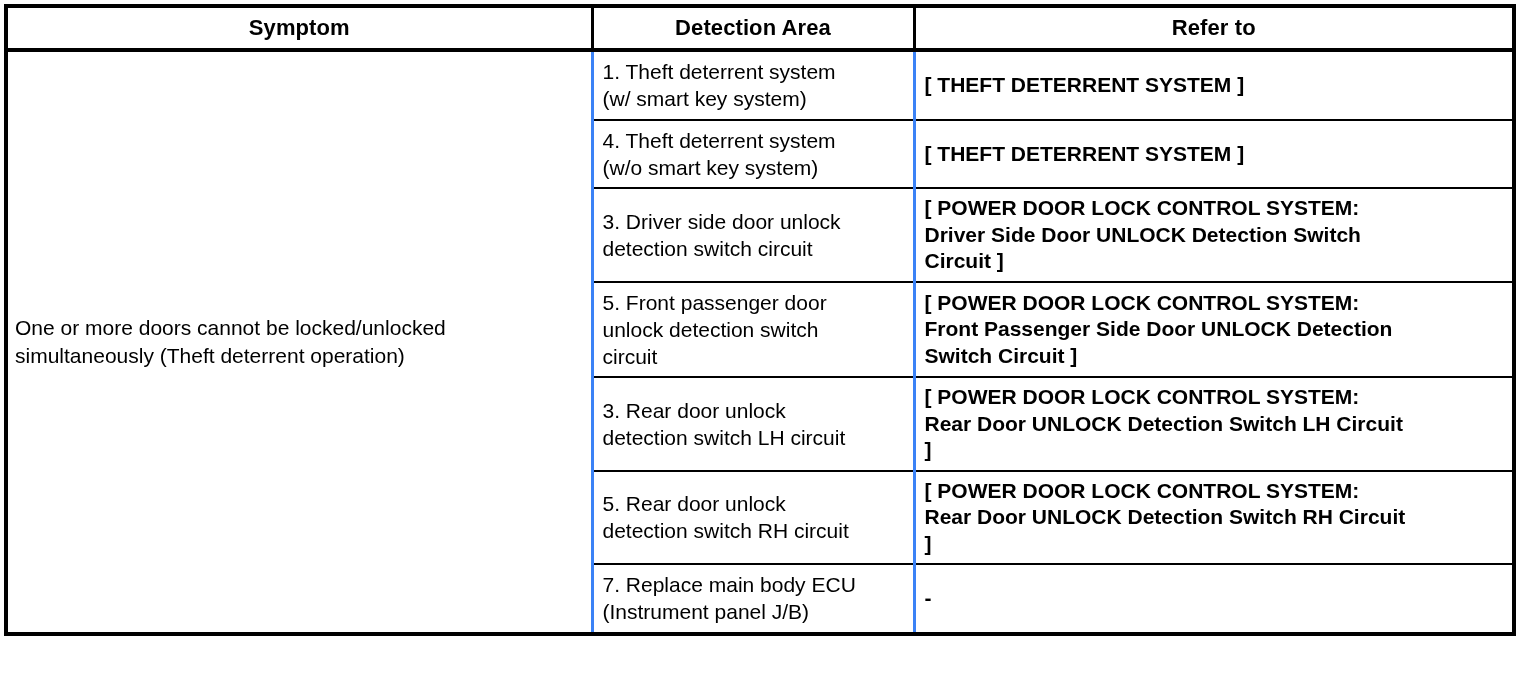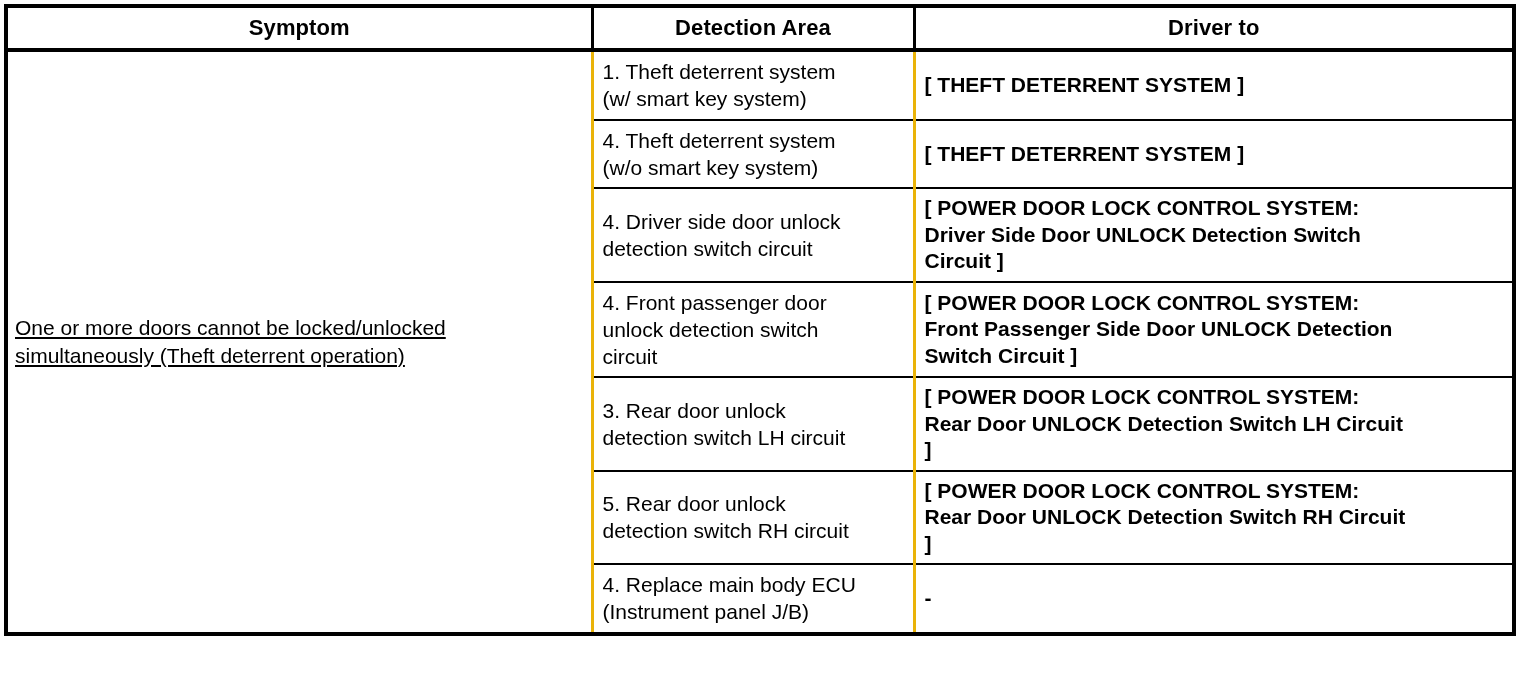--- a/index.html
+++ b/index.html
@@ -46,21 +46,21 @@
     font-weight: bold;
     height: 44px;
     padding: 2px 6px;
     letter-spacing: 0.1px;
   }
   thead th.last { border-right: none; }
 
   
   tbody td {
     border-top: 2px solid #000;
-    border-right: 3px solid #eab308;
+    border-right: 3px solid #3b82f6;
     vertical-align: middle;
     padding: 6px 8px 6px 9px;
     font-size: 21px;
     line-height: 1.28;
   }
   tbody tr:first-child td { border-top: none; }
   tbody td.last { border-right: none; }
 
   td.symptom-cell {
     vertical-align: middle;
@@ -77,37 +77,37 @@
   }
 
   td.refer-cell {
     font-weight: bold;
     font-size: 21px;
     line-height: 1.26;
     padding-left: 9px;
   }
 
   .cell-text { display: block; white-space: pre-line; }
-  .sym-text  { display: block; white-space: pre-line; text-decoration: underline; }
+  .sym-text  { display: block; white-space: pre-line; }
 </style>
 </head>
 <body>
 
 <div class="table-wrap">
   <table class="symptom-table">
     <colgroup>
       <col class="col-symptom">
       <col class="col-area">
       <col class="col-refer">
     </colgroup>
     <thead>
       <tr>
         <th>Symptom</th>
         <th>Detection Area</th>
-        <th class="last">Driver to</th>
+        <th class="last">Refer to</th>
       </tr>
     </thead>
     <tbody>
       <tr>
         <td class="symptom-cell" rowspan="7">
           <span class="sym-text">One or more doors cannot be locked/unlocked
 simultaneously (Theft deterrent operation)</span>
         </td>
         <td class="area-cell">
           <span class="cell-text">1. Theft deterrent system
@@ -121,32 +121,32 @@
         <td class="area-cell">
           <span class="cell-text">4. Theft deterrent system
 (w/o smart key system)</span>
         </td>
         <td class="refer-cell last">
           <span class="cell-text">[ THEFT DETERRENT SYSTEM ]</span>
         </td>
       </tr>
       <tr>
         <td class="area-cell">
-          <span class="cell-text">4. Driver side door unlock
+          <span class="cell-text">3. Driver side door unlock
 detection switch circuit</span>
         </td>
         <td class="refer-cell last">
           <span class="cell-text">[ POWER DOOR LOCK CONTROL SYSTEM:
 Driver Side Door UNLOCK Detection Switch
 Circuit ]</span>
         </td>
       </tr>
       <tr>
         <td class="area-cell">
-          <span class="cell-text">4. Front passenger door
+          <span class="cell-text">5. Front passenger door
 unlock detection switch
 circuit</span>
         </td>
         <td class="refer-cell last">
           <span class="cell-text">[ POWER DOOR LOCK CONTROL SYSTEM:
 Front Passenger Side Door UNLOCK Detection
 Switch Circuit ]</span>
         </td>
       </tr>
       <tr>
@@ -166,21 +166,21 @@
 detection switch RH circuit</span>
         </td>
         <td class="refer-cell last">
           <span class="cell-text">[ POWER DOOR LOCK CONTROL SYSTEM:
 Rear Door UNLOCK Detection Switch RH Circuit
 ]</span>
         </td>
       </tr>
       <tr>
         <td class="area-cell">
-          <span class="cell-text">4. Replace main body ECU
+          <span class="cell-text">7. Replace main body ECU
 (Instrument panel J/B)</span>
         </td>
         <td class="refer-cell last">
           <span class="cell-text">-</span>
         </td>
       </tr>
     </tbody>
   </table>
 </div>
 

